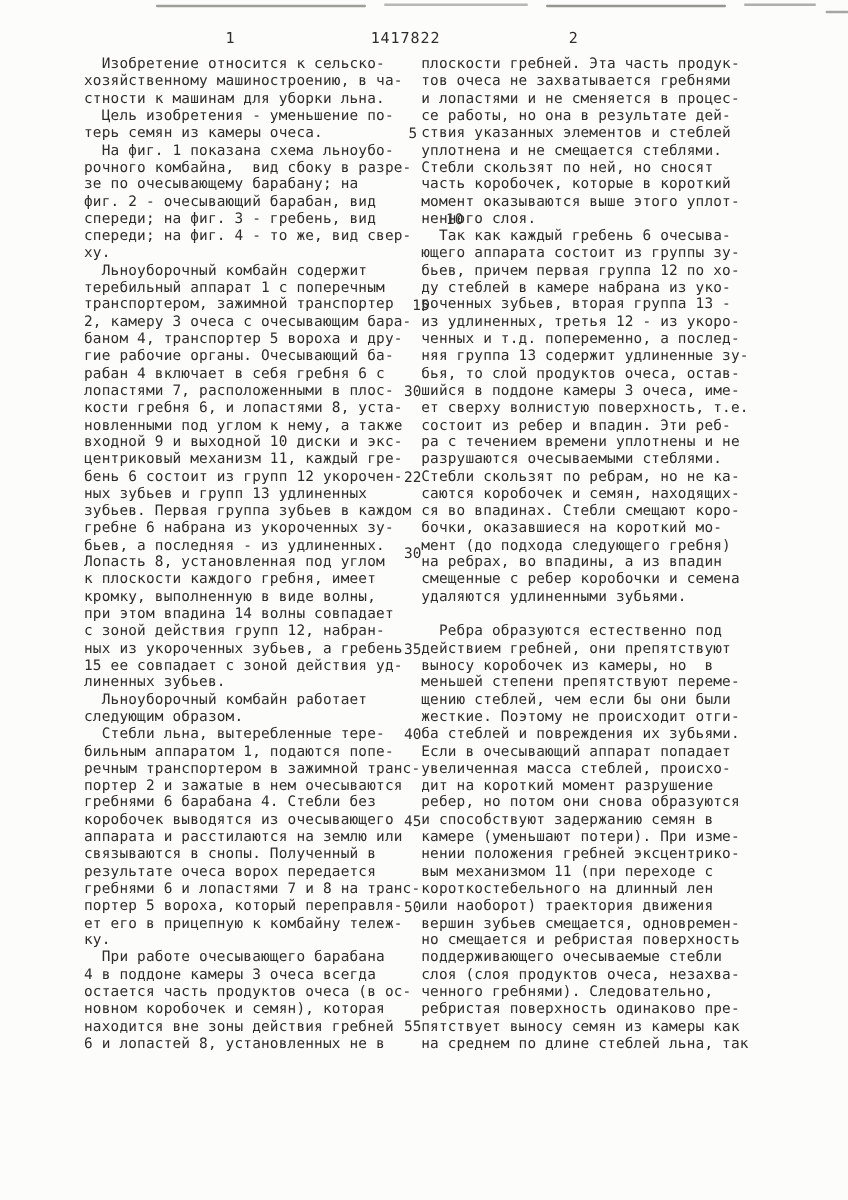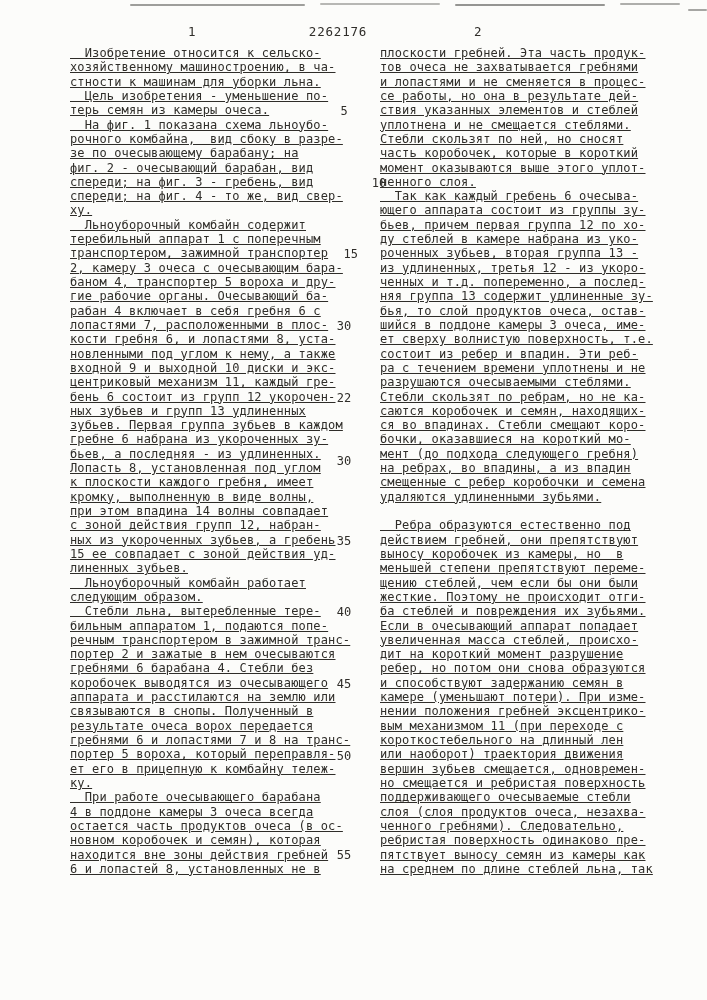--- a/index.html
+++ b/index.html
@@ -50,27 +50,26 @@
     top: 0;
   }
   .text-column {
     position: absolute;
     top: 46px;
     font-size: 12px;
     line-height: 14.32px;
     letter-spacing: 0.15px;
     white-space: pre;
     font-weight: 500;
-    text-decoration: underline;
   }
   .text-column .text-line {
     height: 14.32px;
   }
   .left-col  { left: 70px; }
-  .right-col { left: 380px; }
+  .right-col { left: 351px; }
   .gutter-num {
     position: absolute;
     left: 330px;
     width: 28px;
     text-align: center;
     font-size: 12px;
     font-weight: 500;
     line-height: 14.32px;
   }
 </style>
@@ -80,21 +79,21 @@
 <div class="page">
 
   <div class="artifact" style="left:130px; top:4px; width:175px; height:2px; opacity:.55"></div>
   <div class="artifact" style="left:320px; top:3px; width:120px; height:2px; opacity:.4"></div>
   <div class="artifact" style="left:455px; top:4px; width:150px; height:2px; opacity:.6"></div>
   <div class="artifact" style="left:620px; top:3px; width:60px; height:2px; opacity:.45"></div>
   <div class="artifact" style="left:688px; top:9px; width:19px; height:2px; opacity:.5"></div>
 
   <div class="header-row">
     <span class="col-num-left">1</span>
-    <span class="patent-no">2262176</span>
+    <span class="patent-no">1417822</span>
     <span class="col-num-right">2</span>
   </div>
 
   <div class="text-column left-col" id="left-col"><div class="text-line">  Изобретение относится к сельско-</div><div class="text-line">хозяйственному машиностроению, в ча-</div><div class="text-line">стности к машинам для уборки льна.</div><div class="text-line">  Цель изобретения - уменьшение по-</div><div class="text-line">терь семян из камеры очеса.</div><div class="text-line">  На фиг. 1 показана схема льноубо-</div><div class="text-line">рочного комбайна,  вид сбоку в разре-</div><div class="text-line">зе по очесывающему барабану; на</div><div class="text-line">фиг. 2 - очесывающий барабан, вид</div><div class="text-line">спереди; на фиг. 3 - гребень, вид</div><div class="text-line">спереди; на фиг. 4 - то же, вид свер-</div><div class="text-line">ху.</div><div class="text-line">  Льноуборочный комбайн содержит</div><div class="text-line">теребильный аппарат 1 с поперечным</div><div class="text-line">транспортером, зажимной транспортер</div><div class="text-line">2, камеру 3 очеса с очесывающим бара-</div><div class="text-line">баном 4, транспортер 5 вороха и дру-</div><div class="text-line">гие рабочие органы. Очесывающий ба-</div><div class="text-line">рабан 4 включает в себя гребня 6 с</div><div class="text-line">лопастями 7, расположенными в плос-</div><div class="text-line">кости гребня 6, и лопастями 8, уста-</div><div class="text-line">новленными под углом к нему, а также</div><div class="text-line">входной 9 и выходной 10 диски и экс-</div><div class="text-line">центриковый механизм 11, каждый гре-</div><div class="text-line">бень 6 состоит из групп 12 укорочен-</div><div class="text-line">ных зубьев и групп 13 удлиненных</div><div class="text-line">зубьев. Первая группа зубьев в каждом</div><div class="text-line">гребне 6 набрана из укороченных зу-</div><div class="text-line">бьев, а последняя - из удлиненных.</div><div class="text-line">Лопасть 8, установленная под углом</div><div class="text-line">к плоскости каждого гребня, имеет</div><div class="text-line">кромку, выполненную в виде волны,</div><div class="text-line">при этом впадина 14 волны совпадает</div><div class="text-line">с зоной действия групп 12, набран-</div><div class="text-line">ных из укороченных зубьев, а гребень</div><div class="text-line">15 ее совпадает с зоной действия уд-</div><div class="text-line">линенных зубьев.</div><div class="text-line">  Льноуборочный комбайн работает</div><div class="text-line">следующим образом.</div><div class="text-line">  Стебли льна, вытеребленные тере-</div><div class="text-line">бильным аппаратом 1, подаются попе-</div><div class="text-line">речным транспортером в зажимной транс-</div><div class="text-line">портер 2 и зажатые в нем очесываются</div><div class="text-line">гребнями 6 барабана 4. Стебли без</div><div class="text-line">коробочек выводятся из очесывающего</div><div class="text-line">аппарата и расстилаются на землю или</div><div class="text-line">связываются в снопы. Полученный в</div><div class="text-line">результате очеса ворох передается</div><div class="text-line">гребнями 6 и лопастями 7 и 8 на транс-</div><div class="text-line">портер 5 вороха, который переправля-</div><div class="text-line">ет его в прицепную к комбайну тележ-</div><div class="text-line">ку.</div><div class="text-line">  При работе очесывающего барабана</div><div class="text-line">4 в поддоне камеры 3 очеса всегда</div><div class="text-line">остается часть продуктов очеса (в ос-</div><div class="text-line">новном коробочек и семян), которая</div><div class="text-line">находится вне зоны действия гребней</div><div class="text-line">6 и лопастей 8, установленных не в</div></div>
 
   <div id="gutter-nums">
       <div class="gutter-num" style="top: 104.28px;">5</div>
       <div class="gutter-num" style="top: 175.88px; margin-left: 35px;">10</div>
       <div class="gutter-num" style="top: 247.48px; text-align: right;">15</div>
       <div class="gutter-num" style="top: 319.08px;">30</div>

